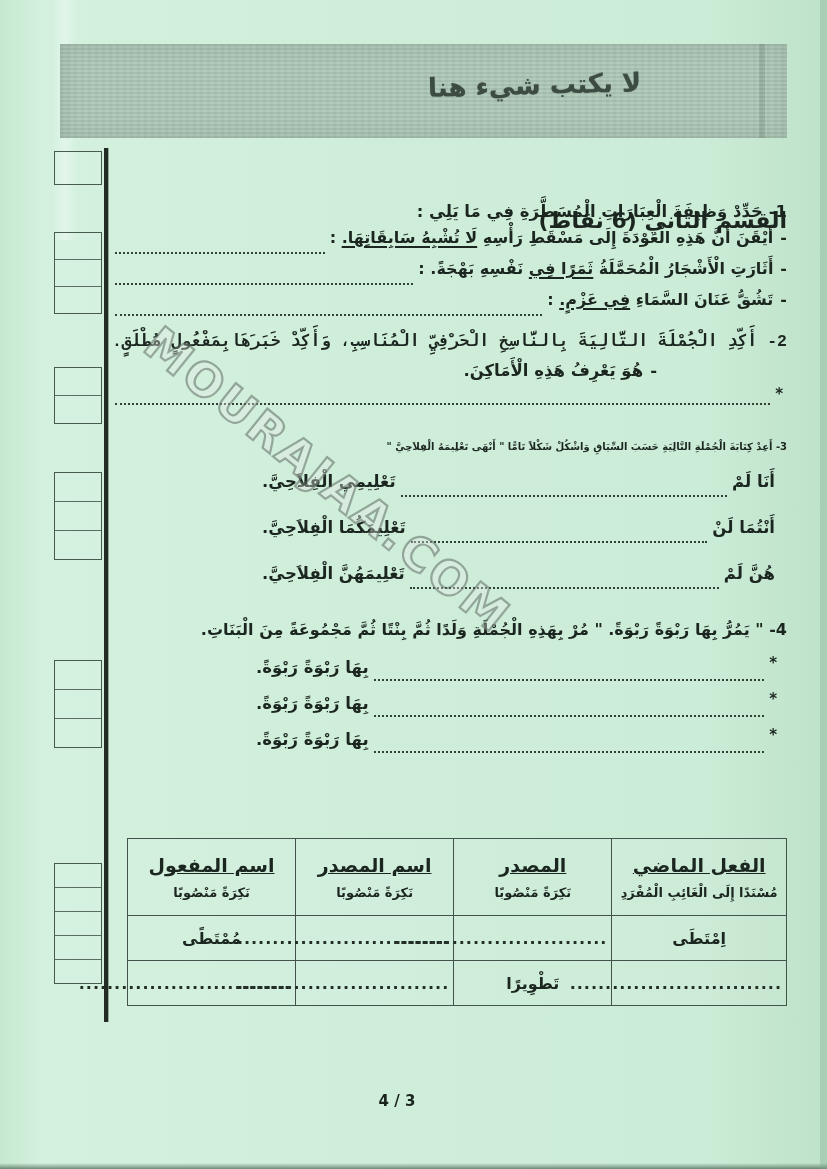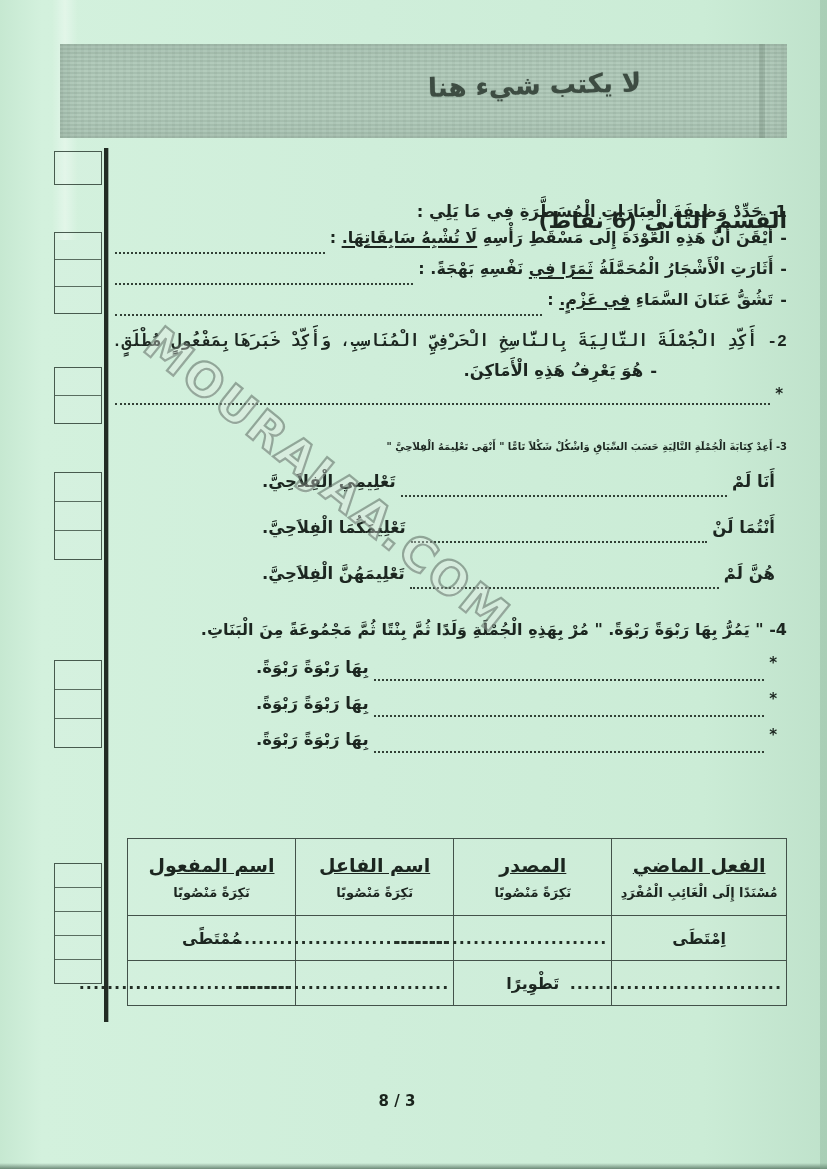--- a/index.html
+++ b/index.html
@@ -182,21 +182,21 @@
         <tr>
       <th>
         <span class="th-title">الفعل الماضي</span>
         <span class="th-sub">مُسْنَدًا إِلَى الْغَائِبِ الْمُفْرَدِ</span>
       </th>
       <th>
         <span class="th-title">المصدر</span>
         <span class="th-sub">نَكِرَةً مَنْصُوبًا</span>
       </th>
       <th>
-        <span class="th-title">اسم الفاعل</span>
+        <span class="th-title">اسم المصدر</span>
         <span class="th-sub">نَكِرَةً مَنْصُوبًا</span>
       </th>
       <th>
         <span class="th-title">اسم المفعول</span>
         <span class="th-sub">نَكِرَةً مَنْصُوبًا</span>
       </th>
     </tr>
     <tr>
       <td>اِمْتَطَى</td>
       <td class="dotcell">..............................</td>
@@ -207,18 +207,18 @@
       <td class="dotcell">..............................</td>
       <td>تَطْوِيرًا</td>
       <td class="dotcell">..............................</td>
       <td class="dotcell">..............................</td>
     </tr>
   </tbody>
     </table>
 
   <div class="abs watermark">MOURAJAA.COM</div>
 
-  <div class="abs pagenum">8 / 3</div>
+  <div class="abs pagenum">4 / 3</div>
 
   <div class="abs bottom-edge"></div>
   <div class="abs right-edge"></div>
 
 </div>
 
 </body></html>

